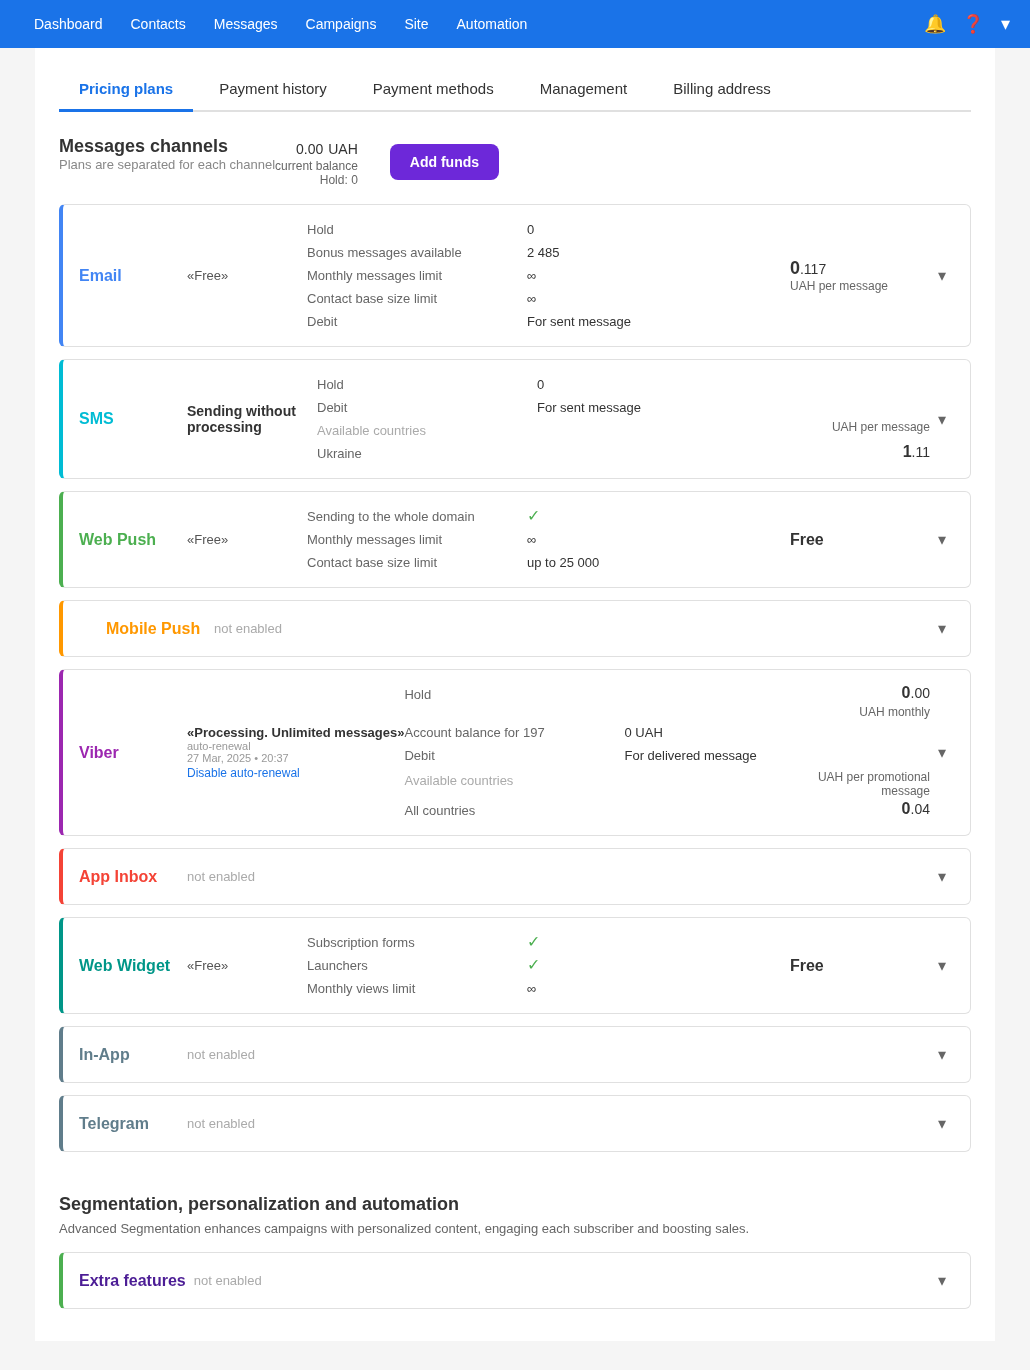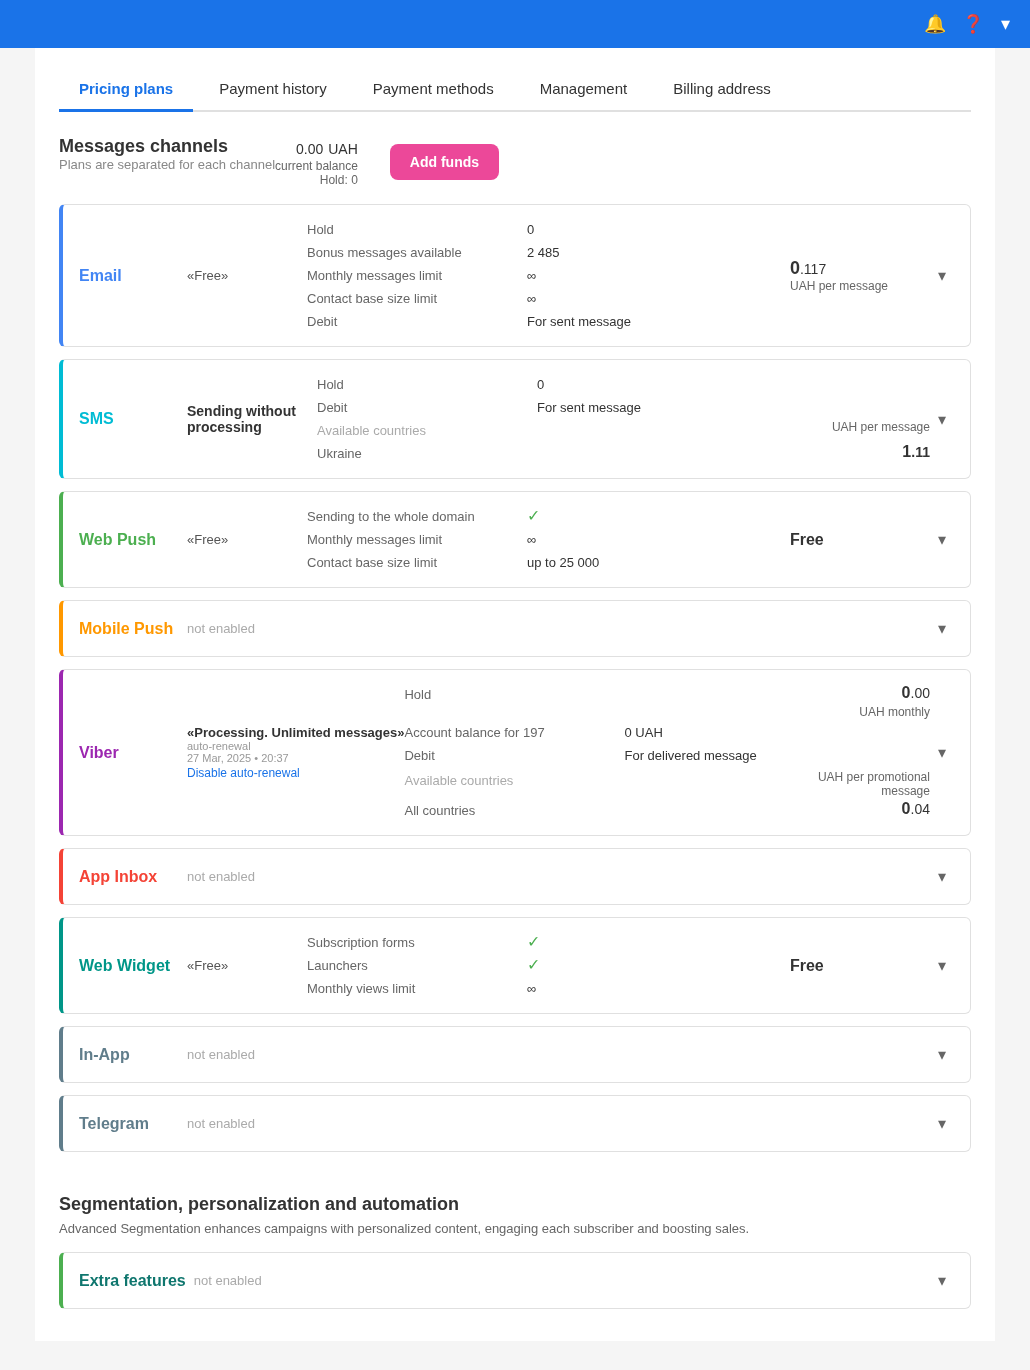--- a/index.html
+++ b/index.html
@@ -83,21 +83,21 @@
     }
     .balance-amount span {
       font-weight: 400;
       font-size: 14px;
     }
     .balance-label {
       font-size: 12px;
       color: #666;
     }
     .add-funds-btn {
-      background: #ec4899;
+      background: #6d28d9;
       color: #fff;
       border: none;
       border-radius: 8px;
       padding: 10px 20px;
       font-size: 14px;
       font-weight: 600;
       cursor: pointer;
     }
     .section-subtitle {
       font-size: 13px;
@@ -172,38 +172,38 @@
     }
     .free-badge {
       font-size: 16px;
       font-weight: 700;
       color: #333;
     }
 
     .channel-border-email { border-left: 4px solid #4285f4; }
     .channel-border-sms { border-left: 4px solid #00bcd4; }
     .channel-border-webpush { border-left: 4px solid #4caf50; }
-    .channel-border-mobilepush { border-left: 4px solid #ff9800; }
+    .channel-border-mobilepush { border-left: 4px solid #ff9800; padding-left: 27px; }
     .channel-border-viber { border-left: 4px solid #9c27b0; }
     .channel-border-appinbox { border-left: 4px solid #f44336; }
     .channel-border-webwidget { border-left: 4px solid #009688; }
     .channel-border-inapp { border-left: 4px solid #607d8b; }
     .channel-border-telegram { border-left: 4px solid #607d8b; }
     .channel-border-extra { border-left: 4px solid #4caf50; }
 
     .email-name { color: #4285f4; }
     .sms-name { color: #00bcd4; }
     .webpush-name { color: #4caf50; }
     .mobilepush-name { color: #ff9800; }
     .viber-name { color: #9c27b0; }
     .appinbox-name { color: #f44336; }
     .webwidget-name { color: #009688; }
     .inapp-name { color: #607d8b; }
     .telegram-name { color: #607d8b; }
-    .extra-name { color: #0f766e; }
+    .extra-name { color: #4c1d95; }
 
     .auto-renewal-info {
       font-size: 11px;
       color: #999;
     }
     .disable-link {
       color: #1a73e8;
       font-size: 12px;
       cursor: pointer;
       text-decoration: none;
@@ -225,20 +225,28 @@
     .seg-desc {
       font-size: 13px;
       color: #666;
       margin-bottom: 16px;
     }
   </style>
 </head>
 <body>
 
 <div class="nav-bar">
+  <nav style="display:flex;align-items:center;">
+    <a>Dashboard</a>
+    <a>Contacts</a>
+    <a>Messages</a>
+    <a>Campaigns</a>
+    <a>Site</a>
+    <a>Automation</a>
+  </nav>
   <div class="nav-icons">
     <button class="nav-icon-btn">🔔</button>
     <button class="nav-icon-btn">❓</button>
     <button class="nav-icon-btn">▾</button>
   </div>
 </div>
 
 <div class="page-content">
 
   <div class="tabs">
@@ -304,21 +312,21 @@
             <span class="detail-value">0</span>
             <span></span>
           <span class="detail-label">Debit</span>
             <span class="detail-value">For sent message</span>
             <span></span>
           <span class="detail-label" style="color:#aaa;">Available countries</span>
             <span></span>
             <span style="text-align:right;font-size:12px;color:#666;">UAH per message</span>
           <span class="detail-label">Ukraine</span>
             <span></span>
-            <span style="text-align:right;font-size:16px;font-weight:700;">1<span style="font-weight:700;font-size:14px;">.11</span></span>
+            <span style="text-align:right;font-size:16px;font-weight:700;">1<span style="font-weight:400;font-size:14px;">.11</span></span>
         </div>
       </div>
       <button class="channel-toggle">▾</button>
     </div>
   </div>
 
   <div class="channel-card channel-border-webpush">
     <div class="channel-header">
       <span class="channel-name webpush-name">Web Push</span>
       <span class="channel-plan-badge">«Free»</span>

